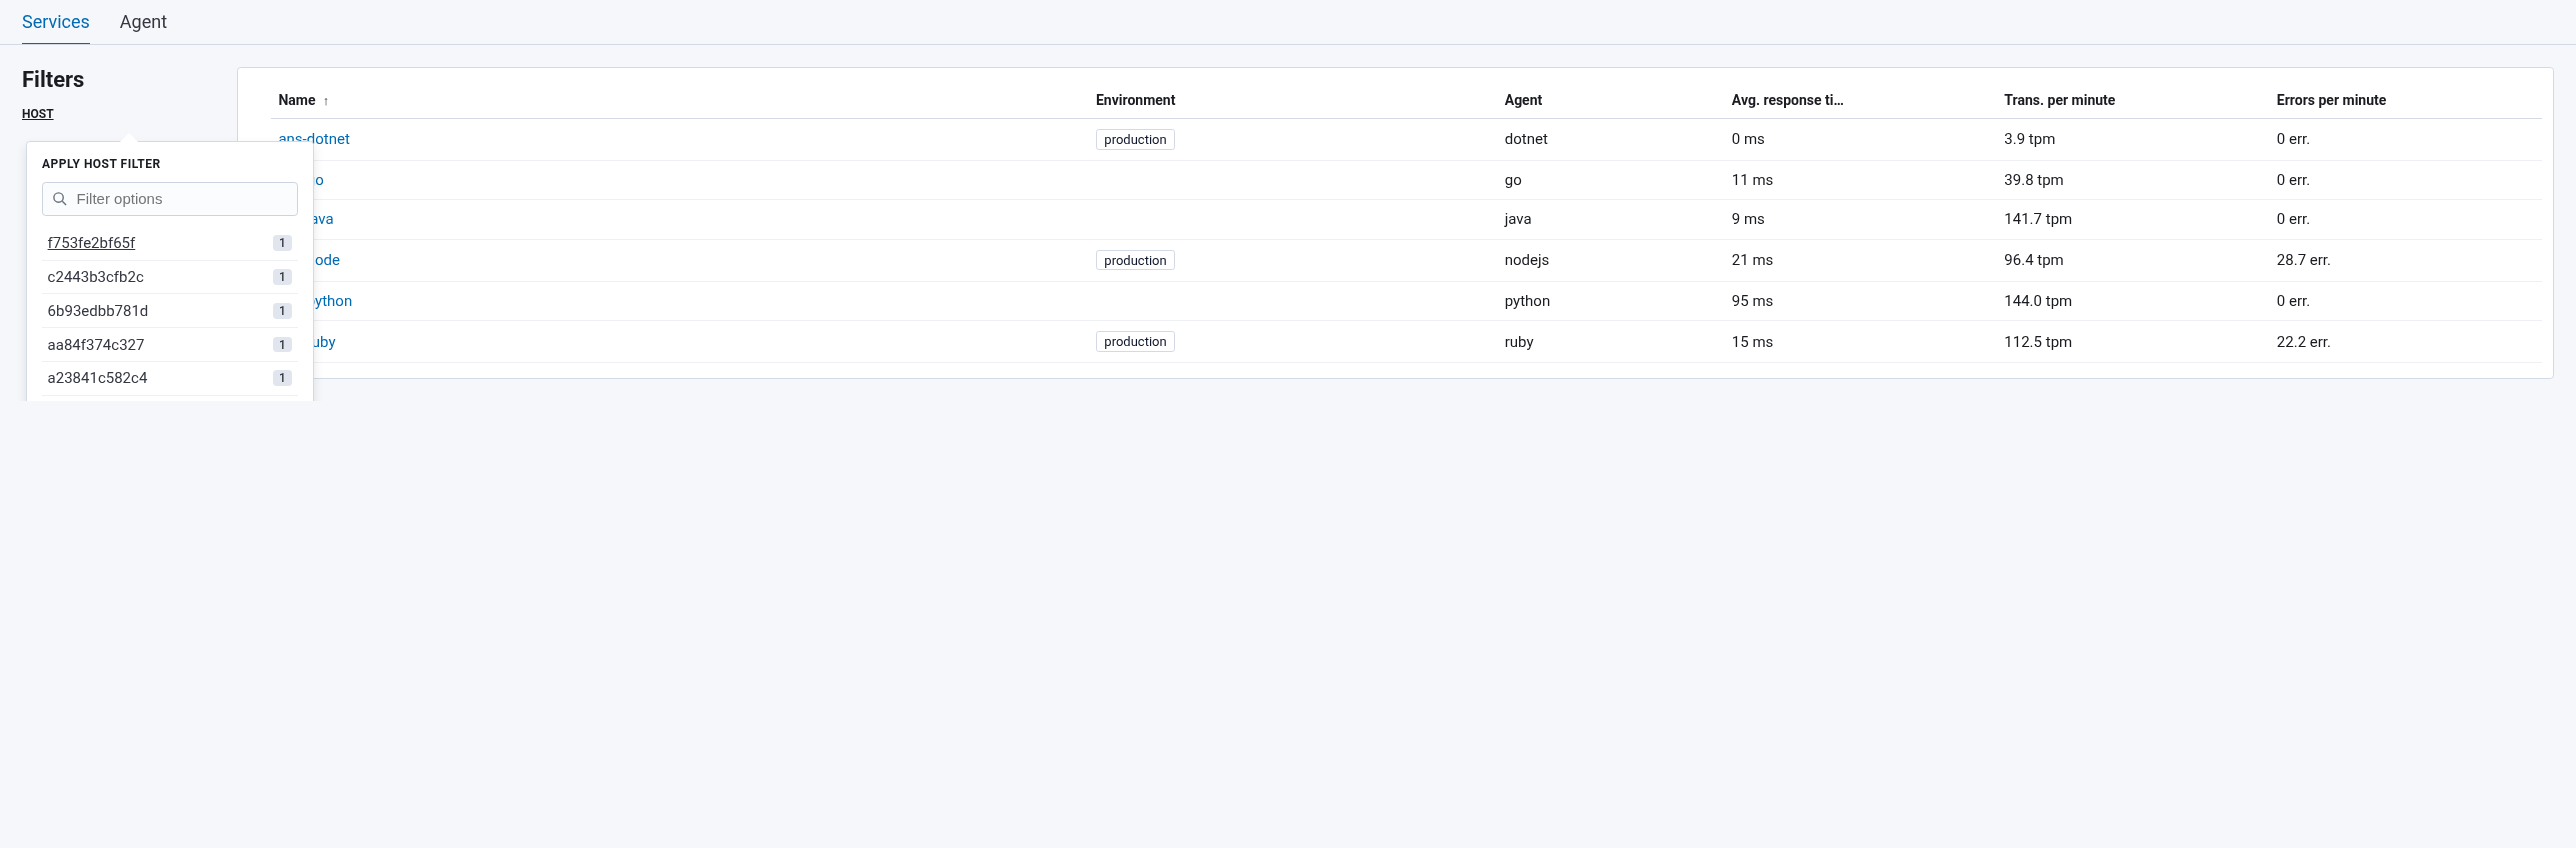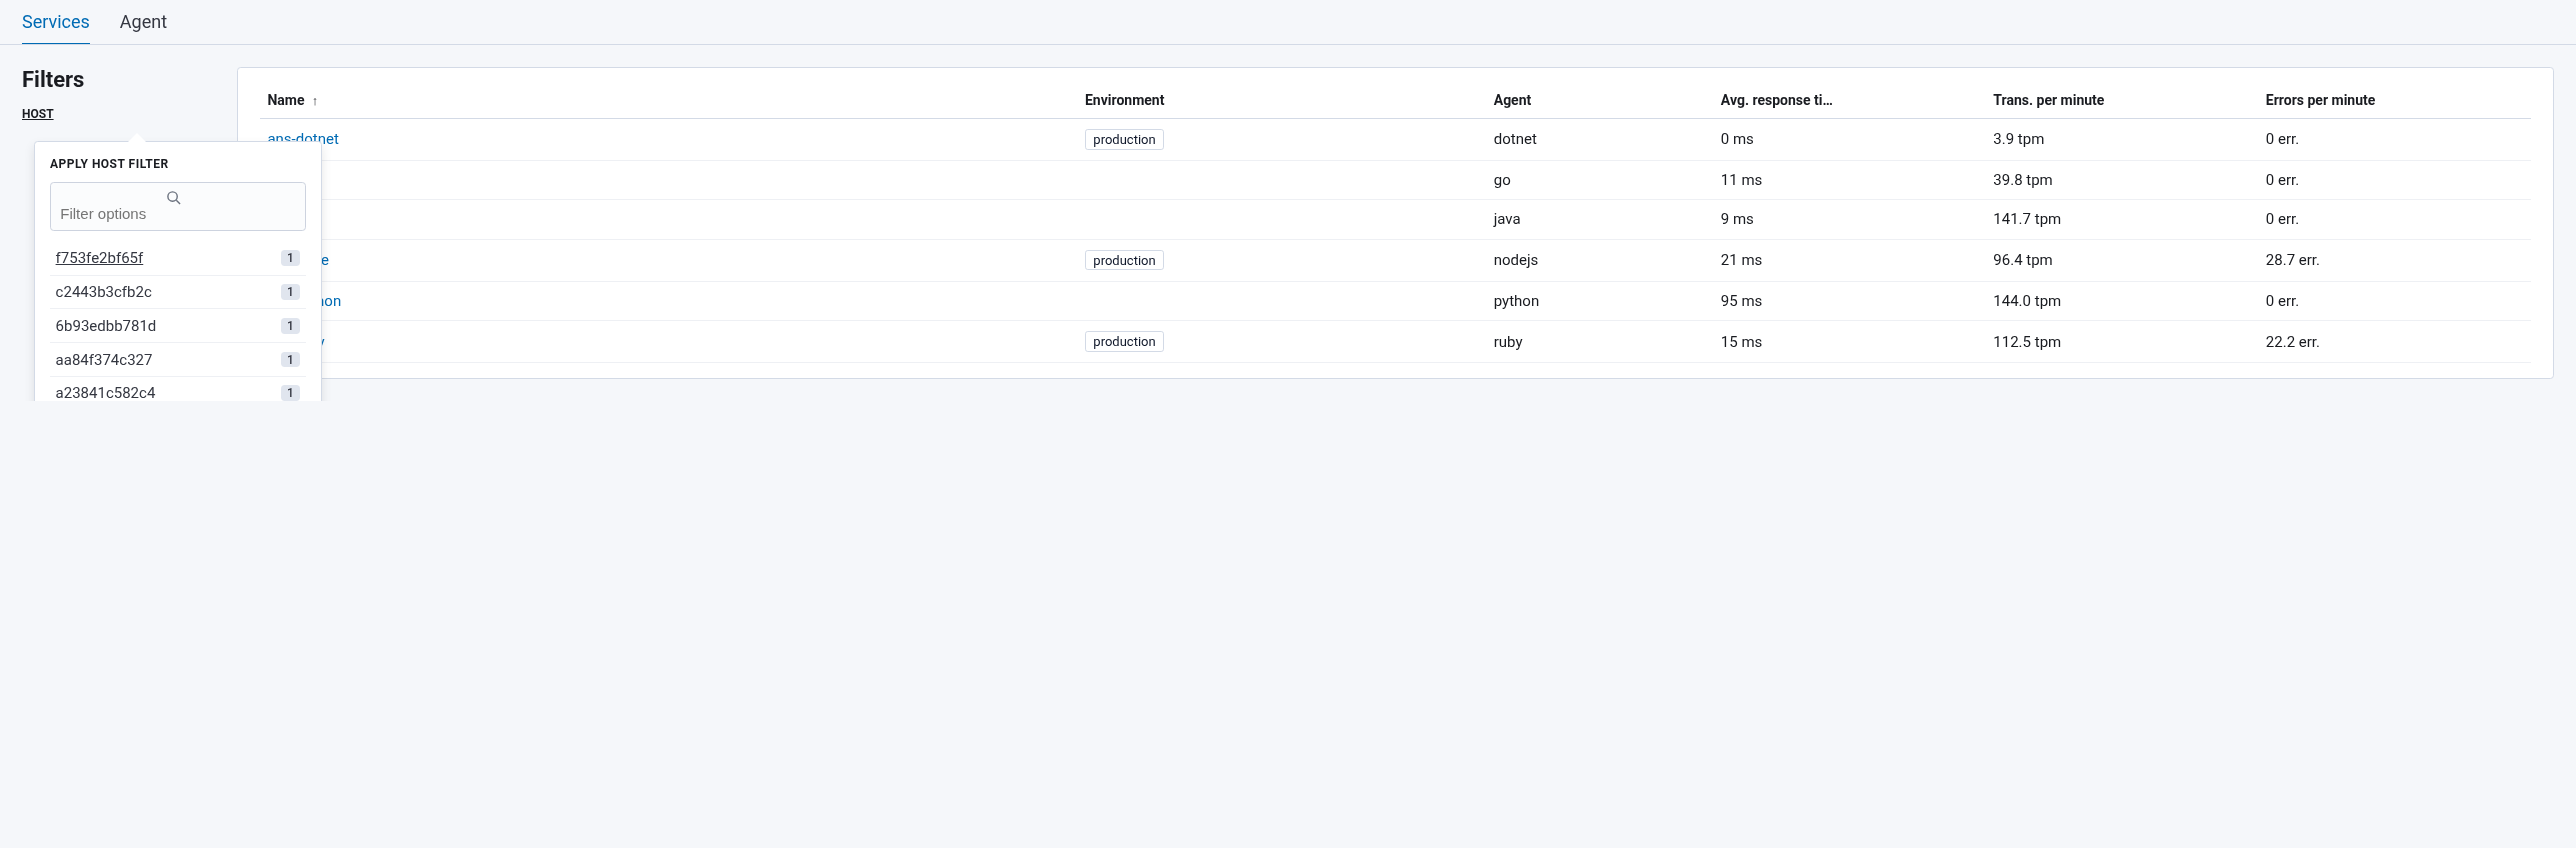--- a/index.html
+++ b/index.html
@@ -46,21 +46,21 @@
     .filter-label {
       font-size: 12px;
       font-weight: 700;
       text-decoration: underline;
       text-transform: uppercase;
       cursor: pointer;
     }
     .popover {
       position: absolute;
       top: 74px;
-      left: 12px;
+      left: 4px;
       width: 288px;
       background: #fff;
       border: 0.9px solid #d3dae6;
       border-radius: 3.7px;
       box-shadow: 0 5.6px 11px rgba(0,0,0,0.1);
       padding: 15px;
       z-index: 100;
     }
     .popover::before {
       content: "";
@@ -80,21 +80,20 @@
       color: #1a1c21;
     }
     .filter-input-wrap {
       display: flex;
       align-items: center;
       border: 0.9px solid #cdd3df;
       border-radius: 3.7px;
       padding: 7.4px 9.3px;
       margin-bottom: 11px;
       background: #fbfcfd;
-      flex-direction: column;
     }
     .filter-input-wrap svg {
       width: 15px;
       height: 15px;
       margin-right: 9.3px;
       flex-shrink: 0;
     }
     .filter-input {
       border: none;
       outline: none;
@@ -147,20 +146,21 @@
     .main-panel {
       flex: 1;
       background: #fff;
       border: 0.9px solid #d3dae6;
       border-radius: 3.7px;
       padding: 15px 22px;
     }
     table {
       width: 100%;
       border-collapse: collapse;
+      margin-left: 11px;
     }
     th {
       text-align: left;
       font-size: 14px;
       font-weight: 700;
       padding: 9.3px 7.4px;
       border-bottom: 0.9px solid #d3dae6;
       color: #1a1c21;
       white-space: nowrap;
     }

